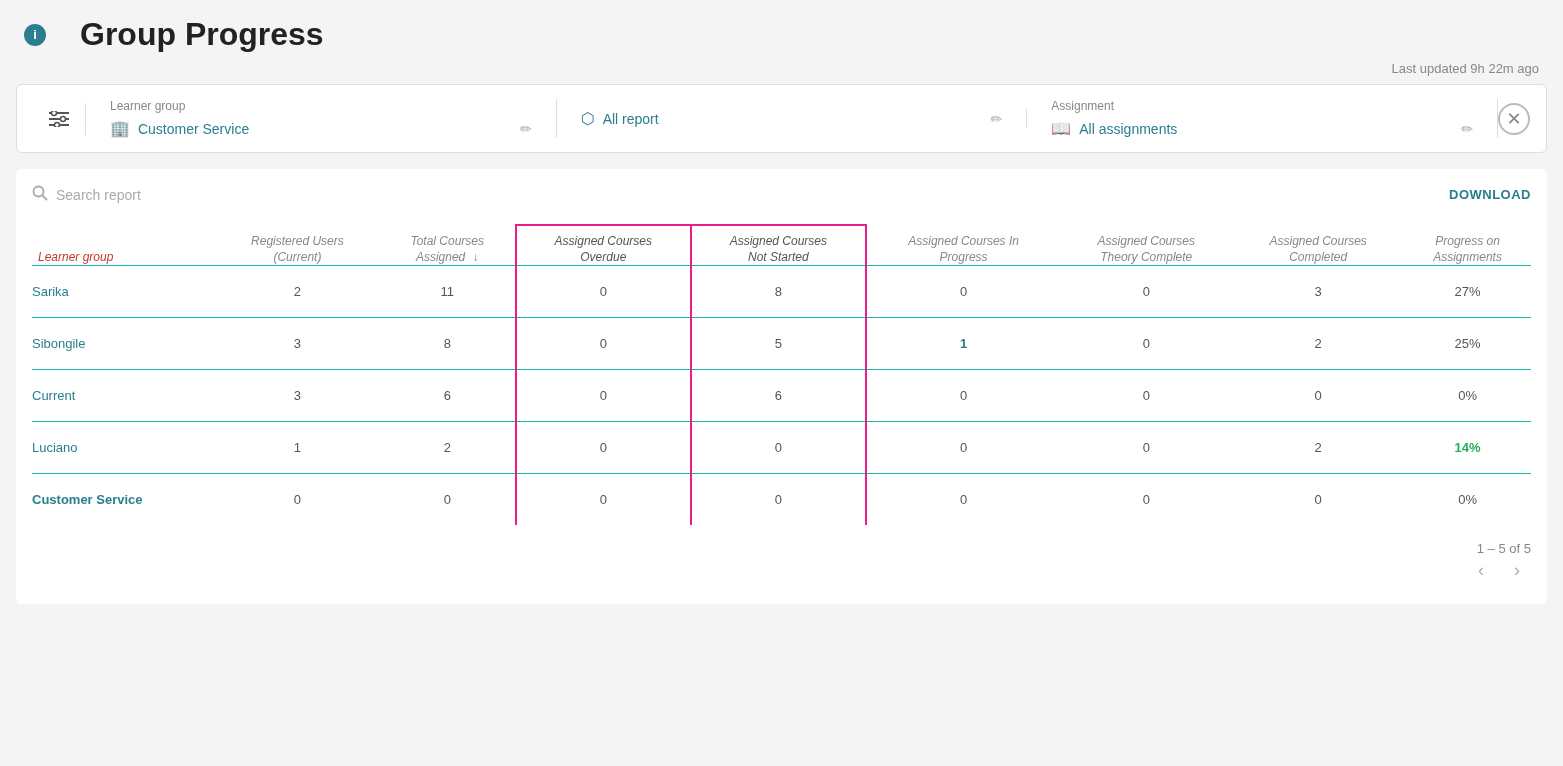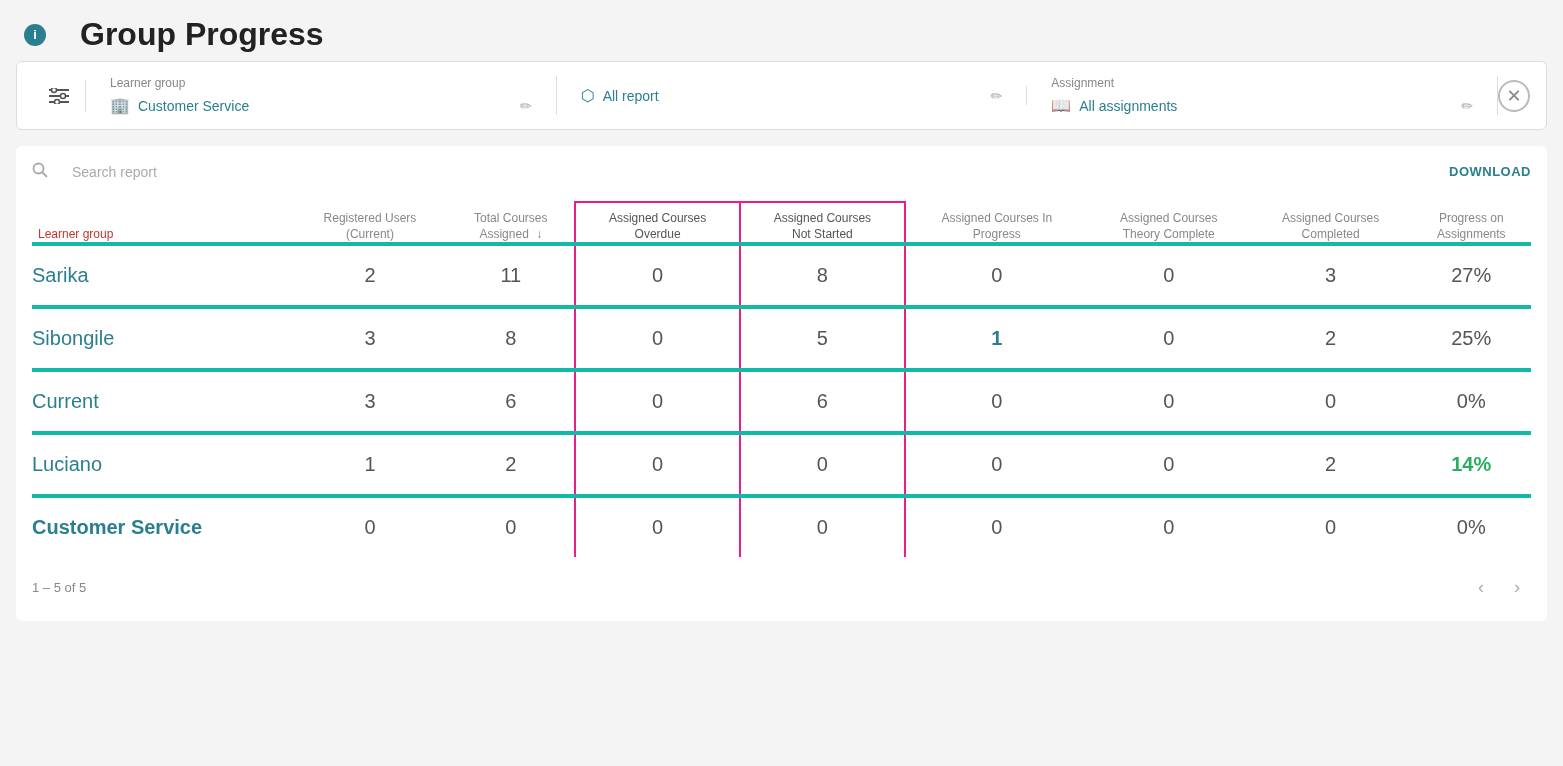--- a/index.html
+++ b/index.html
@@ -23,60 +23,61 @@
     .filter-value { display: flex; align-items: center; gap: 8px; color: #2a7f8f; font-size: 14px; font-weight: 500; }
     .filter-value-icon { font-size: 16px; }
     .edit-icon { margin-left: auto; color: #aaa; font-size: 14px; cursor: pointer; }
     .close-filter-btn { margin-left: auto; width: 32px; height: 32px; border-radius: 50%; border: 2px solid #bbb; display: flex; align-items: center; justify-content: center; cursor: pointer; color: #888; font-size: 18px; }
 
     
     .main-content { background: white; margin: 0 16px; border-radius: 6px; padding: 16px; }
 
     
     .search-bar { display: flex; align-items: center; justify-content: space-between; margin-bottom: 20px; }
-    .search-left { display: flex; align-items: center; gap: 24px; color: #aaa; font-size: 14px; }
+    .search-left { display: flex; align-items: center; gap: 8px; color: #aaa; font-size: 14px; }
     .search-left input { border: none; outline: none; font-size: 14px; color: #333; background: transparent; width: 200px; }
     .search-left input::placeholder { color: #aaa; }
     .download-btn { color: #2a7f8f; font-size: 13px; font-weight: 600; letter-spacing: 0.5px; cursor: pointer; }
 
     
     .table-container { width: 100%; overflow-x: auto; }
     table { width: 100%; border-collapse: collapse; }
-    thead th { font-size: 12px; color: #888; font-weight: 400; text-align: center; padding: 8px 6px 0 6px; vertical-align: bottom; line-height: 1.3; }
-    tbody td { text-align: center; padding: 18px 6px; font-size: 20px; color: #555; border-top: 4px solid #14b8a6; }
+    thead th { font-size: 12px; color: #888; font-weight: 400; text-align: center; padding: 8px 6px 0 6px; vertical-align: bottom; line-height: 1.3; font-style: italic; }
+    tbody td { text-align: center; padding: 18px 6px; font-size: 13px; color: #555; border-top: 1px solid #14b8a6; }
     tbody td.col-name { text-align: left; padding-left: 0; color: #2a7f8f; font-weight: 500; cursor: pointer; }
     tbody tr:last-child td { border-bottom: none; }
 
     .col-overdue { border-left: 2.5px solid #e91e8c; border-right: 2.5px solid #e91e8c; background: #fff; }
     .col-overdue-bottom { border-bottom: 2.5px solid #e91e8c; }
     .col-notstarted { border-left: 2.5px solid #e91e8c; border-right: 2.5px solid #e91e8c; background: #fff; }
     .col-notstarted-bottom { border-bottom: 2.5px solid #e91e8c; }
 
     th.col-overdue-th { border-left: 2.5px solid #e91e8c; border-right: 2.5px solid #e91e8c; border-top: 2.5px solid #e91e8c; color: #555; font-weight: 500; font-size: 12px; position: relative; }
     th.col-notstarted-th { border-left: 2.5px solid #e91e8c; border-right: 2.5px solid #e91e8c; border-top: 2.5px solid #e91e8c; color: #555; font-weight: 500; font-size: 12px; }
 
     .sort-arrow { display: inline-block; margin-left: 4px; color: #888; }
 
     
-    .pagination { display: flex; align-items: center; justify-content: space-between; padding: 16px 0 4px 0; font-size: 13px; color: #888; }
+    .pagination { display: flex; align-items: flex-end; justify-content: space-between; padding: 16px 0 4px 0; font-size: 13px; color: #888; flex-direction: column; }
     .pagination-nav { display: flex; gap: 8px; }
     .pagination-btn { width: 28px; height: 28px; border-radius: 50%; border: none; background: transparent; cursor: pointer; display: flex; align-items: center; justify-content: center; color: #aaa; font-size: 18px; }
 
     
     tbody tr.total-row td.col-name { color: #2a7f8f; font-weight: 600; }
   </style>
 </head>
 <body>
 
 <div class="page-wrapper">
 
   <div class="header">
     <div class="info-icon">i</div>
     <h1 class="header-title">Group Progress</h1>
   </div>
+  <div class="last-updated">Last updated 9h 22m ago</div>
 
   <div class="filter-bar">
     <div class="filter-icon-btn">
       <svg width="20" height="16" viewBox="0 0 20 16" fill="none">
         <line x1="0" y1="2" x2="20" y2="2" stroke="#555" stroke-width="2"></line>
         <line x1="0" y1="8" x2="20" y2="8" stroke="#555" stroke-width="2"></line>
         <line x1="0" y1="14" x2="20" y2="14" stroke="#555" stroke-width="2"></line>
         <circle cx="5" cy="2" r="2.5" fill="white" stroke="#555" stroke-width="1.5"></circle>
         <circle cx="14" cy="8" r="2.5" fill="white" stroke="#555" stroke-width="1.5"></circle>
         <circle cx="8" cy="14" r="2.5" fill="white" stroke="#555" stroke-width="1.5"></circle>

